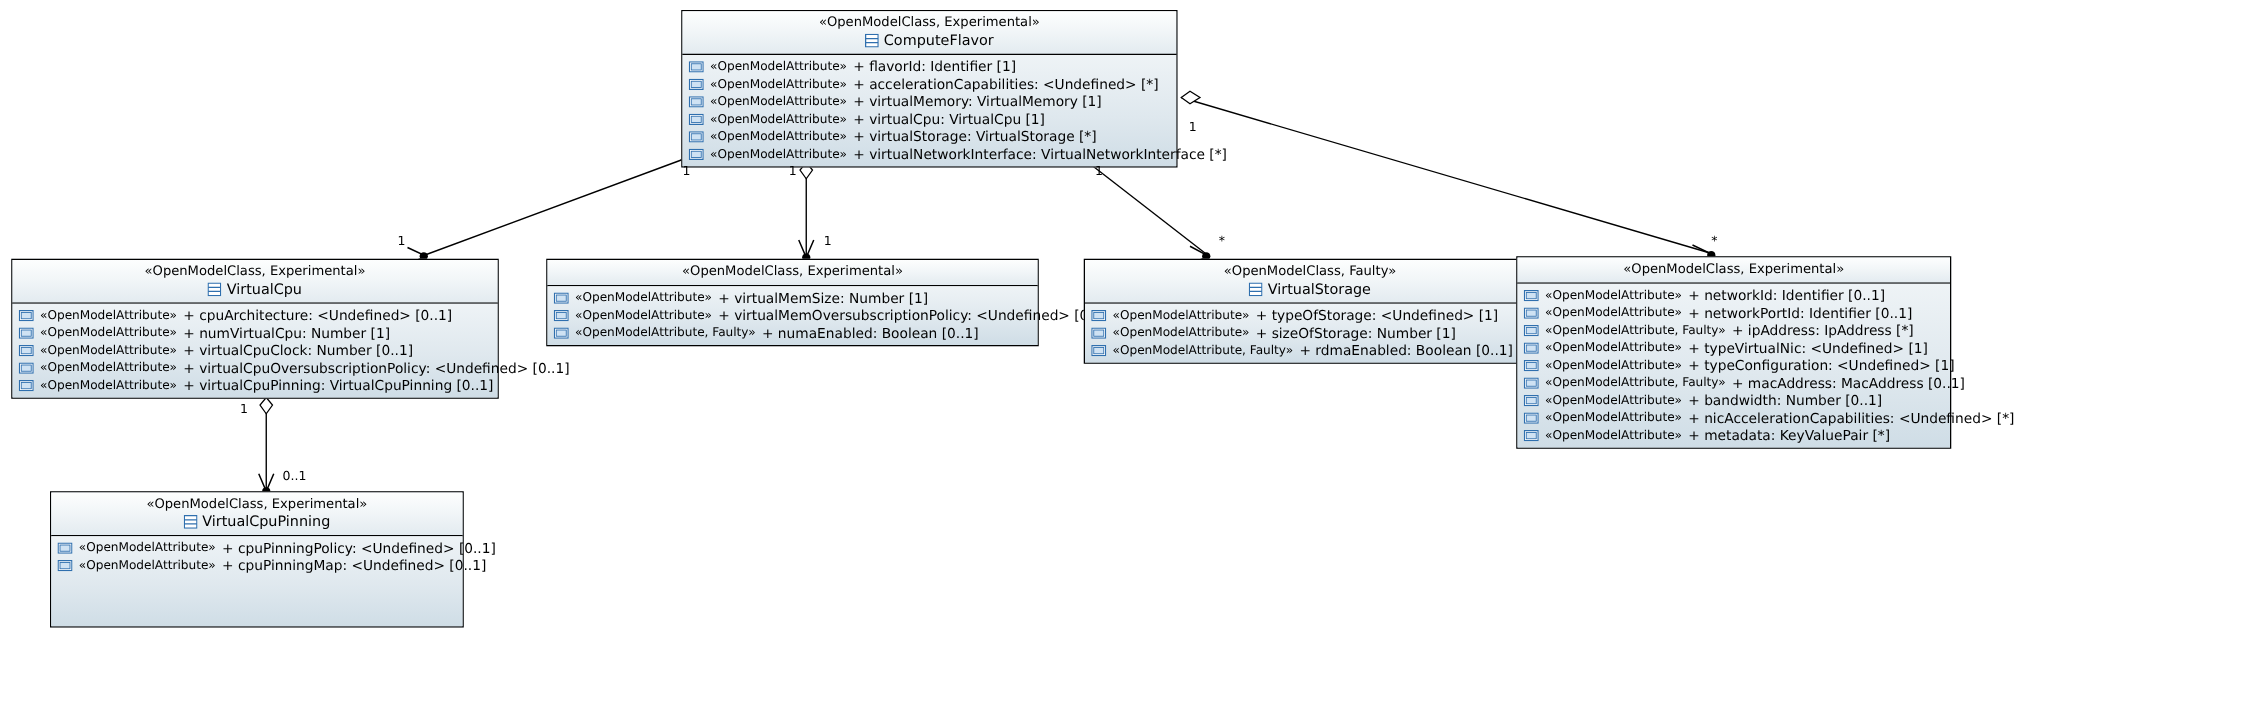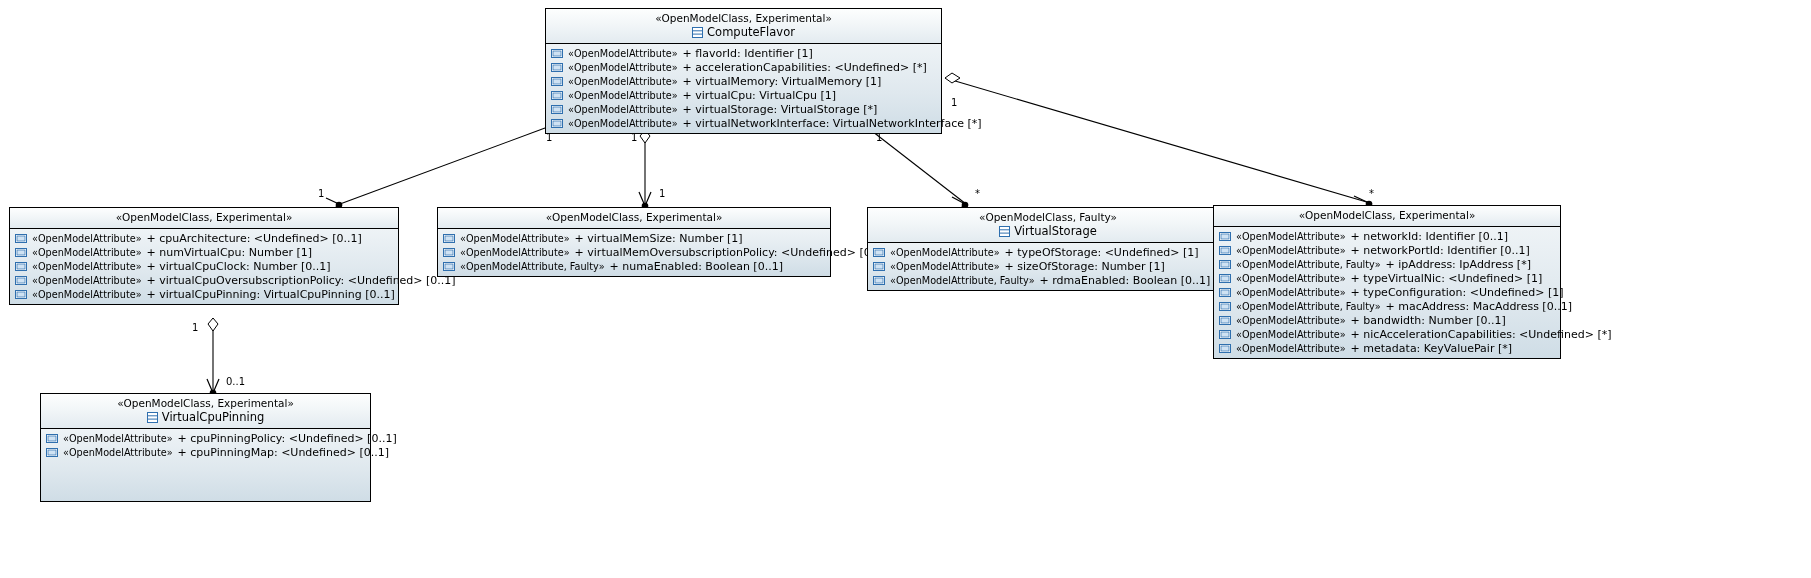--- a/index.html
+++ b/index.html
@@ -223,20 +223,30 @@
         </span>
         <span class="attr-stereo">«OpenModelAttribute»</span>
         <span class="attr-text">+ virtualNetworkInterface: VirtualNetworkInterface [*]</span>
       </div>
     </div>
   </div>
 
   <div class="uml-class" style="left:9px; top:207px; width:390px;">
     <div class="class-header">
       <div class="stereotype-line">«OpenModelClass, Experimental»</div>
+      <div class="class-name-line">
+        <span class="class-icon">
+          <svg viewBox="0 0 11 11" width="11" height="11">
+            <rect x="0.5" y="0.5" width="10" height="10" fill="#ffffff" stroke="#2f6fae"></rect>
+            <line x1="0.5" y1="3.8" x2="10.5" y2="3.8" stroke="#2f6fae"></line>
+            <line x1="0.5" y1="7.1" x2="10.5" y2="7.1" stroke="#2f6fae"></line>
+          </svg>
+        </span>
+        <span>VirtualCpu</span>
+      </div>
     </div>
     <div class="attr-compartment">
       <div class="attr-row">
         <span class="attr-icon">
           <svg viewBox="0 0 12 9" width="12" height="9">
               <rect x="0.5" y="0.5" width="11" height="8" fill="#ffffff" stroke="#2f6fae"></rect>
               <rect x="2" y="2" width="8" height="5" fill="#cfe2f3" stroke="#2f6fae" stroke-width="0.7"></rect>
             </svg>
         </span>
         <span class="attr-stereo">«OpenModelAttribute»</span>

